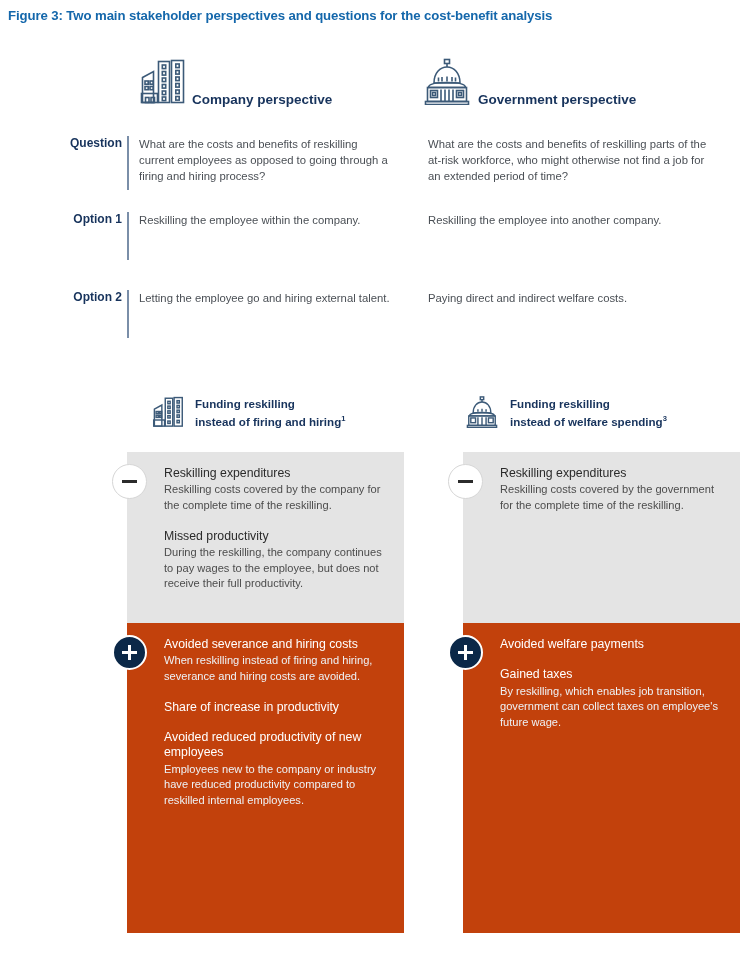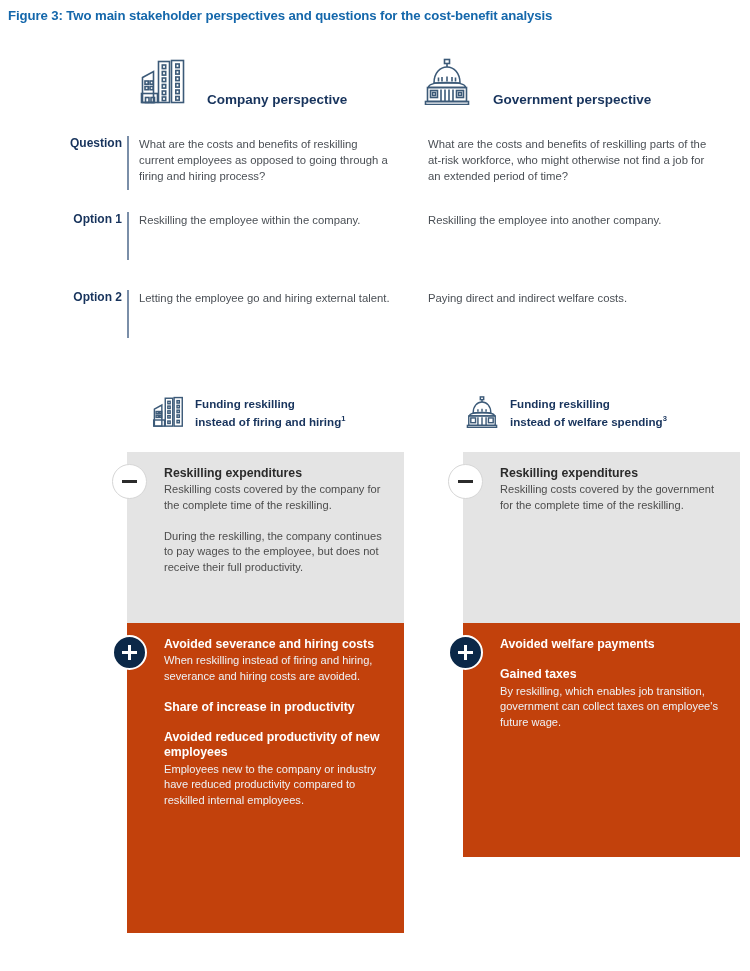--- a/index.html
+++ b/index.html
@@ -26,21 +26,21 @@
     color: #1467ab;
     letter-spacing: -0.1px;
     white-space: nowrap;
   }
 
   
   .persp-head {
     position: absolute;
     display: flex;
     align-items: flex-end;
-    gap: 18px;
+    gap: 3px;
   }
   .persp-head.company  { left: 139px; top: 57px; }
   .persp-head.government { left: 419px; top: 57px; }
   .persp-label {
     font-size: 13.5px;
     font-weight: bold;
     color: #17335c;
     padding-bottom: 2px;
     white-space: nowrap;
   }
@@ -113,32 +113,32 @@
   }
   .panel.benefit {
     background: #c2410c;
   }
   .panel-left  { left: 127px; width: 277px; }
   .panel-right { left: 463px; width: 277px; }
 
   #cost-left     { top: 452px; height: 171px; }
   #benefit-left  { top: 623px; height: 310px; }
   #cost-right    { top: 452px; height: 171px; }
-  #benefit-right { top: 623px; height: 234px; }
+  #benefit-right { top: 623px; height: 310px; }
 
   .panel-inner {
     position: absolute;
     left: 37px;
     right: 12px;
     top: 14px;
   }
 
   .item-title {
     font-size: 12.3px;
-    font-weight: bold;
+    font-weight: normal;
     line-height: 15.4px;
     margin: 0 0 1px 0;
   }
   .item-body {
     font-size: 11.1px;
     line-height: 15.6px;
     margin: 0;
   }
   .item-body sup { font-size: 7.4px; }
   .item + .item { margin-top: 15px; }
@@ -330,20 +330,21 @@
   </span>
 </div>
 
 <div class="panel cost panel-left" id="cost-left">
   <div class="panel-inner">
     <div class="item">
       <p class="item-title">Reskilling expenditures</p>
       <p class="item-body">Reskilling costs covered by the company for the complete time of the reskilling.</p>
     </div>
     <div class="item">
+      <p class="item-title">Missed productivity</p>
       <p class="item-body">During the reskilling, the company continues to pay wages to the employee, but does not receive their full productivity.</p>
     </div>
   </div>
 </div>
 
 <div class="panel benefit panel-left" id="benefit-left">
   <div class="panel-inner">
     <div class="item">
       <p class="item-title">Avoided severance and hiring costs</p>
       <p class="item-body">When reskilling instead of firing and hiring, severance and hiring costs are avoided.</p>

